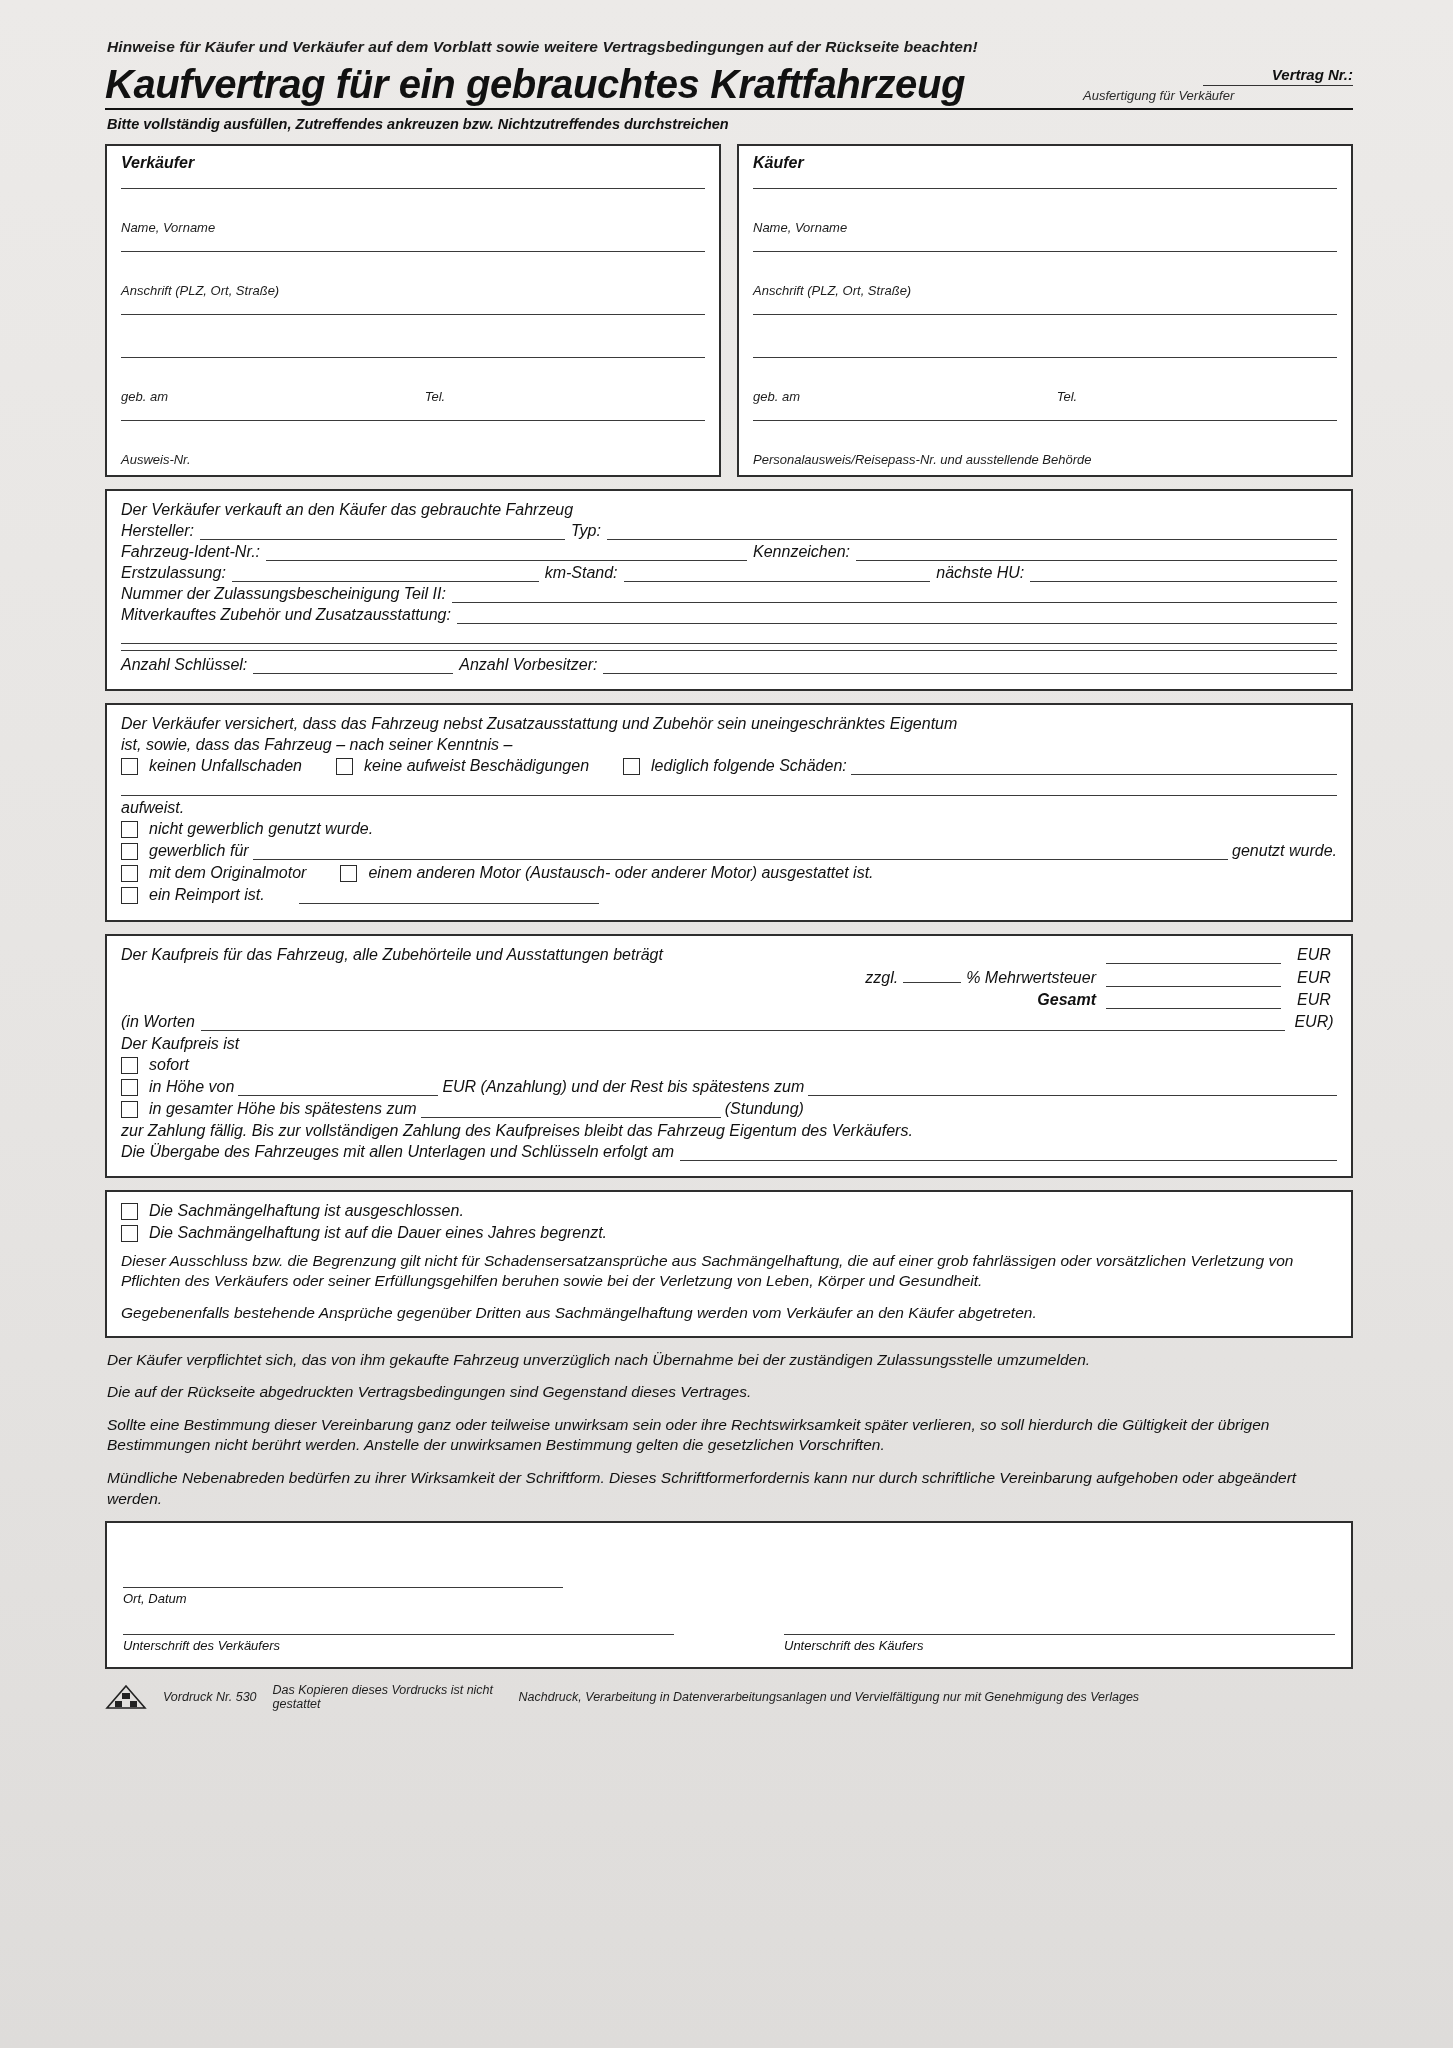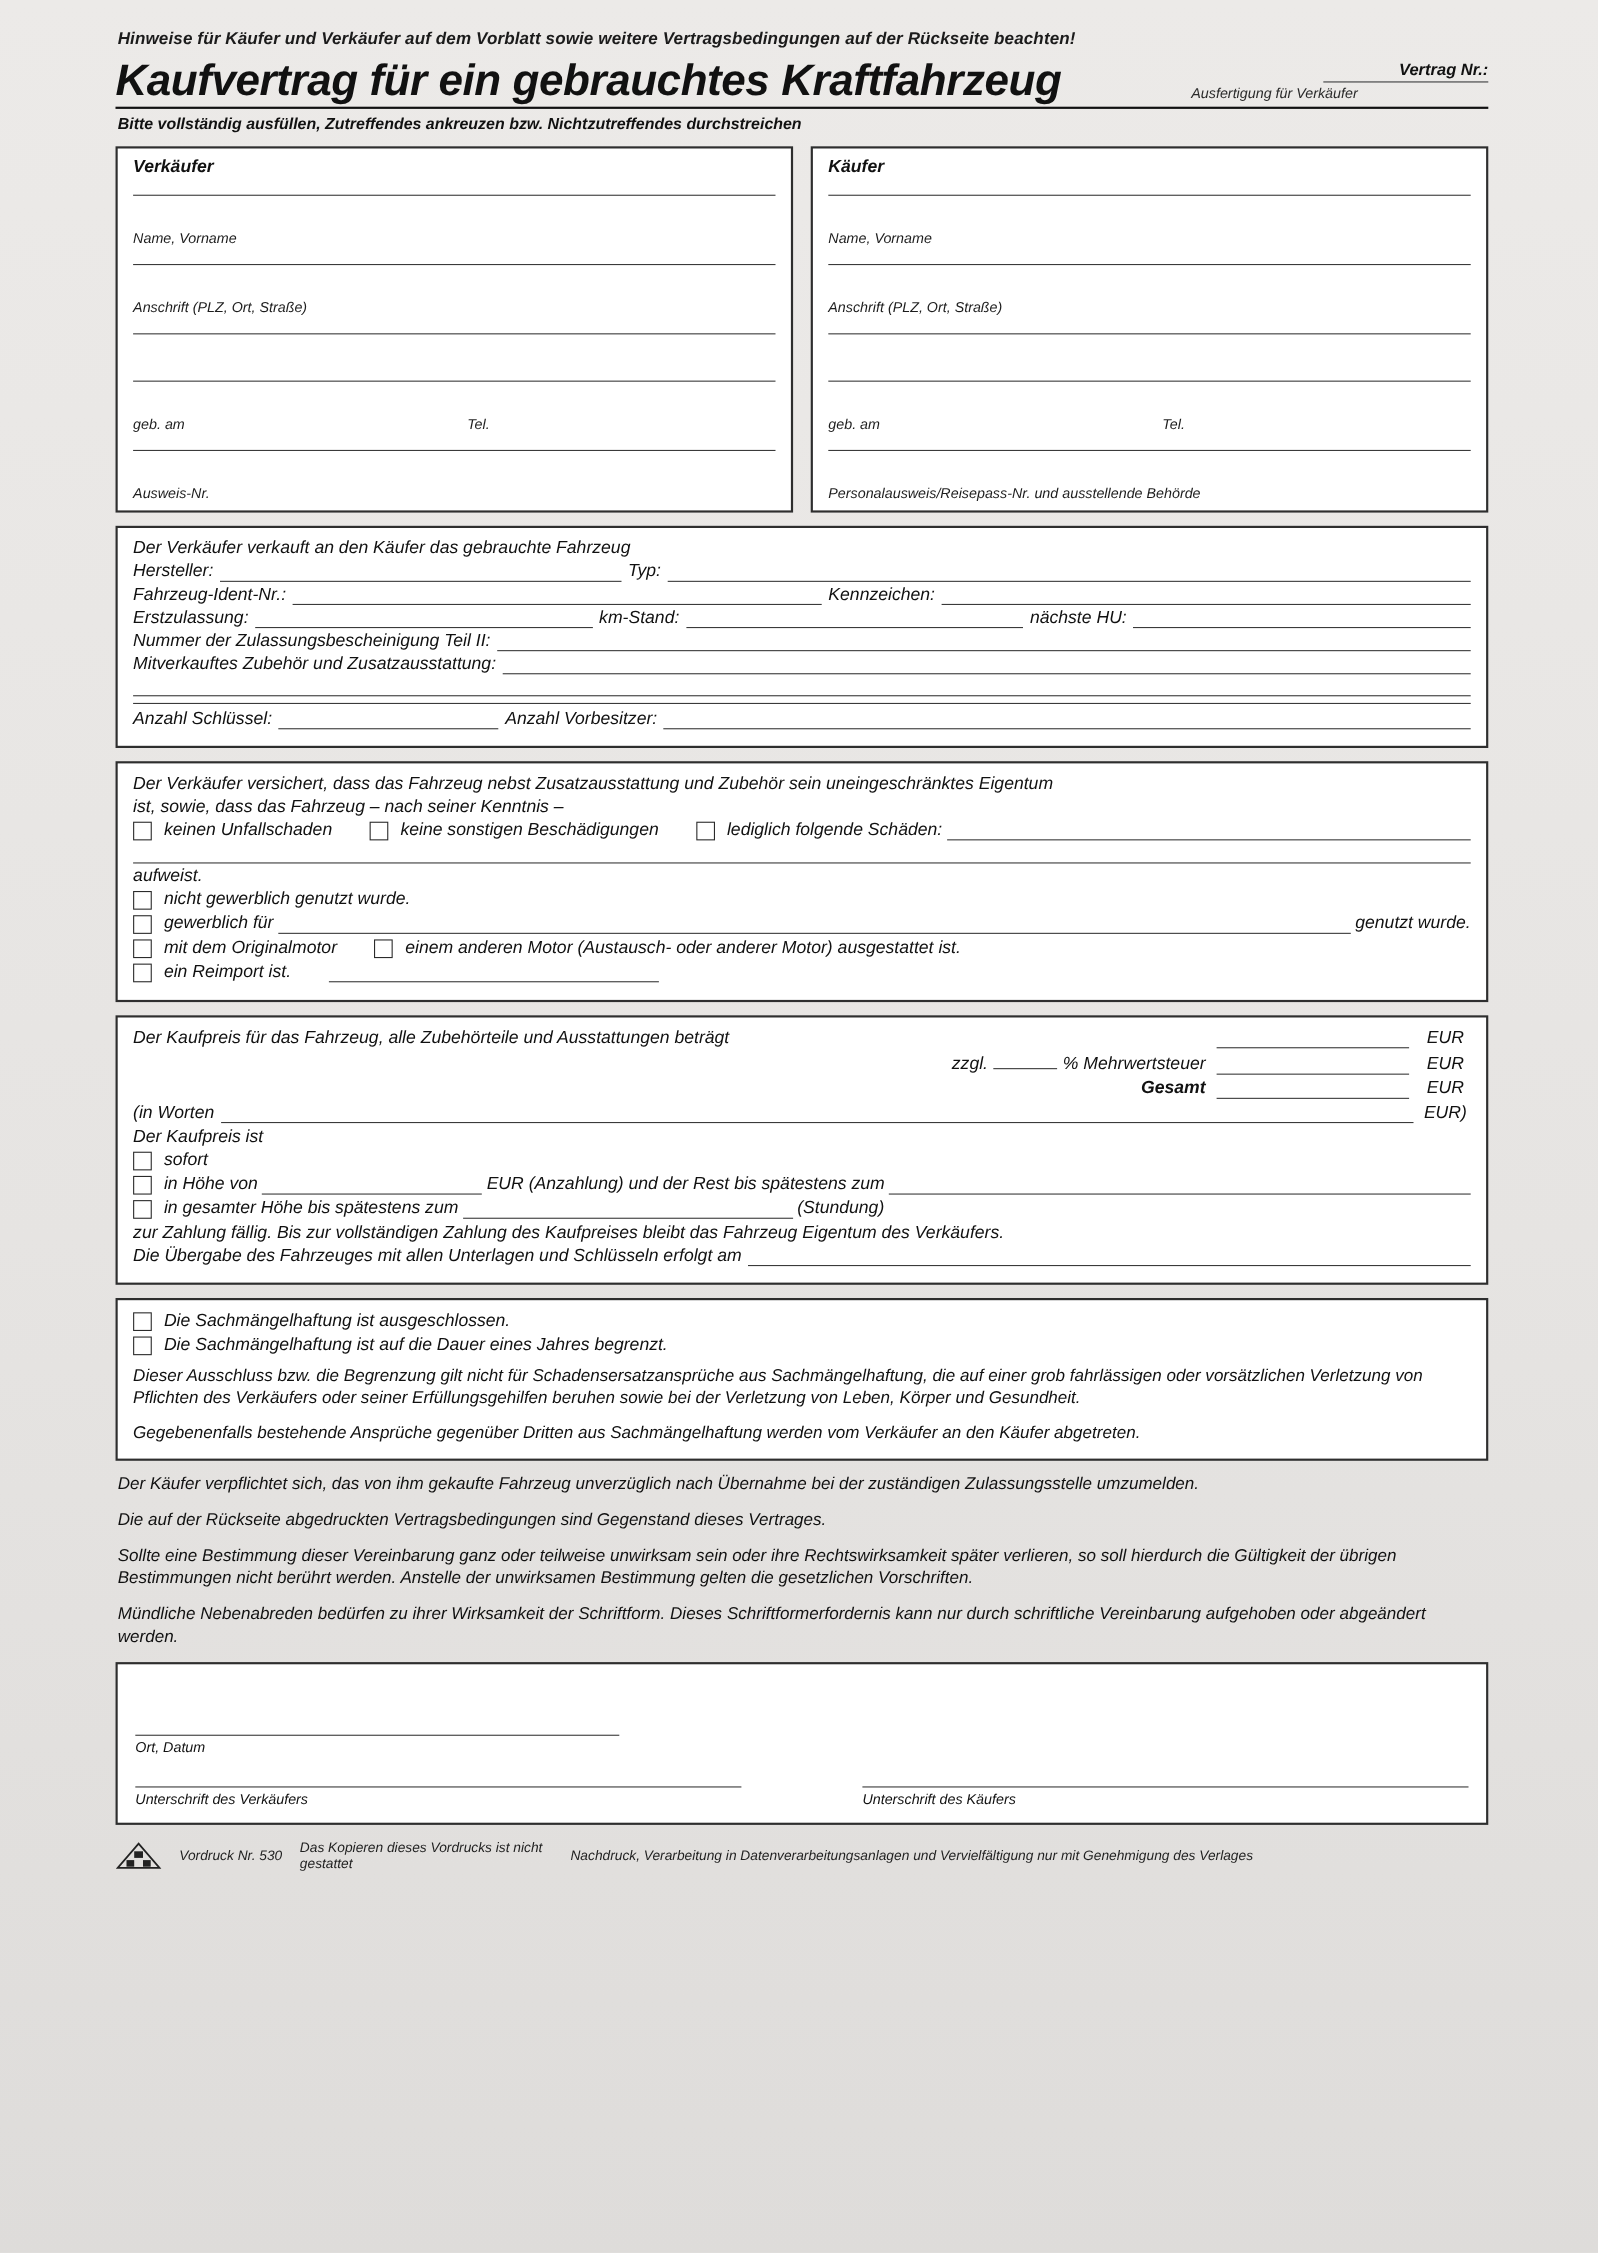--- a/index.html
+++ b/index.html
@@ -21,21 +21,21 @@
     position:absolute;
     left:105px;top:22px;right:100px;bottom:18px;
   }
 
   
   .topnote{
     font-size:15.5px;
     font-style:italic;
     font-weight:600;
     letter-spacing:.1px;
-    margin:5px 0 8px 2px;
+    margin:16px 0 8px 2px;
     white-space:nowrap;
     color:#1b1b1b;
   }
   .titlerow{
     display:flex;align-items:flex-end;justify-content:space-between;
     border-bottom:2.5px solid #111;
     padding-bottom:3px;
   }
   .maintitle{
     font-size:40px;
@@ -311,21 +311,21 @@
 
   <div class="box">
     <div class="lead">Der Verkäufer versichert, dass das Fahrzeug nebst Zusatzausstattung und Zubehör sein uneingeschränktes Eigentum</div>
     <div class="lead">ist, sowie, dass das Fahrzeug – nach seiner Kenntnis –</div>
 
     <div class="cbrow">
       <span class="cb"></span>
       <span class="lbl">keinen Unfallschaden</span>
       <span class="cbgap"></span>
       <span class="cb"></span>
-      <span class="lbl">keine sonstigen Beschädigungen</span>
+      <span class="lbl">keine aufweist Beschädigungen</span>
       <span class="cbgap"></span>
       <span class="cb"></span>
       <span class="lbl">lediglich folgende Schäden:</span>
       <span class="rule"></span>
     </div>
 
     <div class="fullrule"></div>
     <div class="lead">aufweist.</div>
 
     <div class="cbrow">

